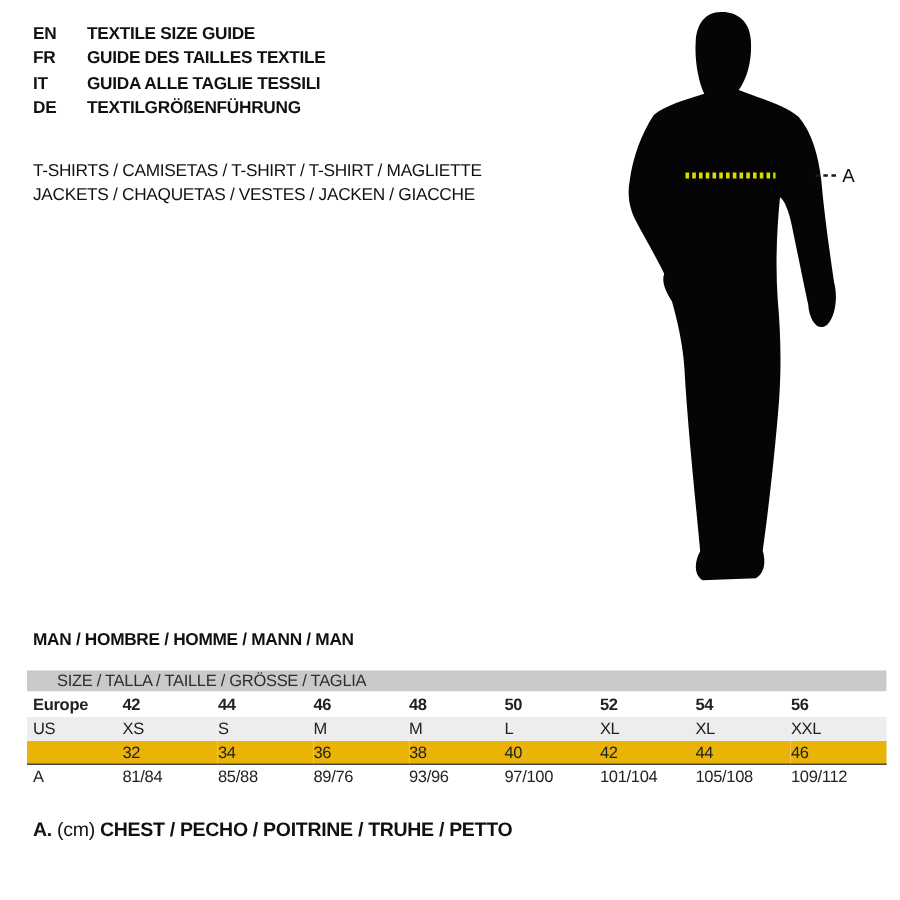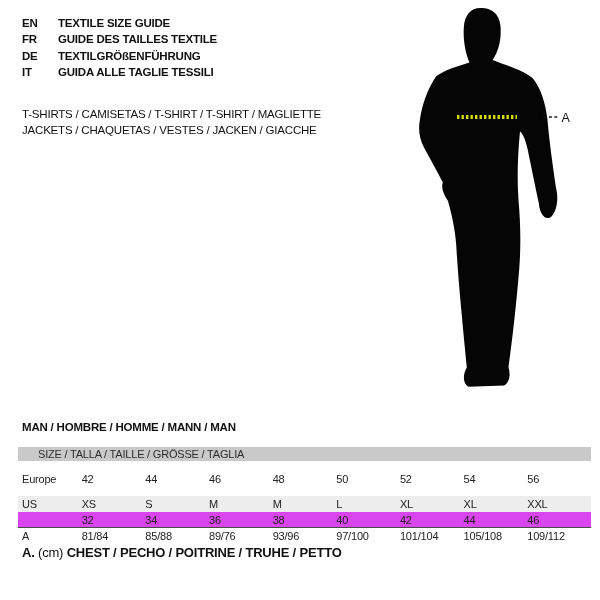--- a/index.html
+++ b/index.html
@@ -15,47 +15,47 @@
   .categories{position:absolute;left:22px;top:107px;font-weight:normal;font-size:11.5px;line-height:15.5px;letter-spacing:-0.2px;}
   
   .figure-wrap{position:absolute;left:408px;top:0;width:192px;height:400px;}
   
   .section-title{position:absolute;left:22px;top:421px;font-weight:bold;font-size:11.5px;letter-spacing:-0.2px;}
   
   .size-table{position:absolute;left:18px;top:447px;width:573px;border-collapse:collapse;table-layout:fixed;}
   .size-table td{padding:0;font-size:11px;letter-spacing:-0.2px;vertical-align:middle;color:#222;}
   .size-table td.lbl{text-align:left;padding-left:4px;width:64px;}
   tr.t-head td{background:#c9c9c9;height:14px;text-align:left;padding-left:20px;color:#2e2e2e;font-size:11px;}
-  tr.t-europe td{background:#ffffff;height:35px;}
+  tr.t-europe td{background:#ffffff;height:17px;font-weight:bold;}
   tr.t-usl td{background:#ededed;height:16px;}
-  tr.t-usn td{background:#d946ef;height:15px;}
+  tr.t-usn td{background:#eab308;height:15px;}
   tr.t-a td{background:#ffffff;height:16px;border-top:1px solid #4a4a4a;}
   
   .footnote{position:absolute;left:22px;top:545px;font-size:13px;font-weight:bold;letter-spacing:-0.2px;}
   .footnote .unit{font-weight:normal;}
 </style>
 </head>
 <body>
 
 <div class="langs">
   <div class="lang-row">
     <span class="lang-code">EN</span>
     <span>TEXTILE SIZE GUIDE</span>
   </div>
   <div class="lang-row">
     <span class="lang-code">FR</span>
     <span>GUIDE DES TAILLES TEXTILE</span>
   </div>
   <div class="lang-row">
+    <span class="lang-code">IT</span>
+    <span>GUIDA ALLE TAGLIE TESSILI</span>
+  </div>
+  <div class="lang-row">
     <span class="lang-code">DE</span>
     <span>TEXTILGRÖßENFÜHRUNG</span>
-  </div>
-  <div class="lang-row">
-    <span class="lang-code">IT</span>
-    <span>GUIDA ALLE TAGLIE TESSILI</span>
   </div>
 </div>
 
 <div class="categories">
   <div>T-SHIRTS / CAMISETAS / T-SHIRT / T-SHIRT / MAGLIETTE</div>
   <div>JACKETS / CHAQUETAS / VESTES / JACKEN / GIACCHE</div>
 </div>
 
 <div class="figure-wrap">
   <svg width="192" height="400" viewBox="408 0 192 400" xmlns="http://www.w3.org/2000/svg">

